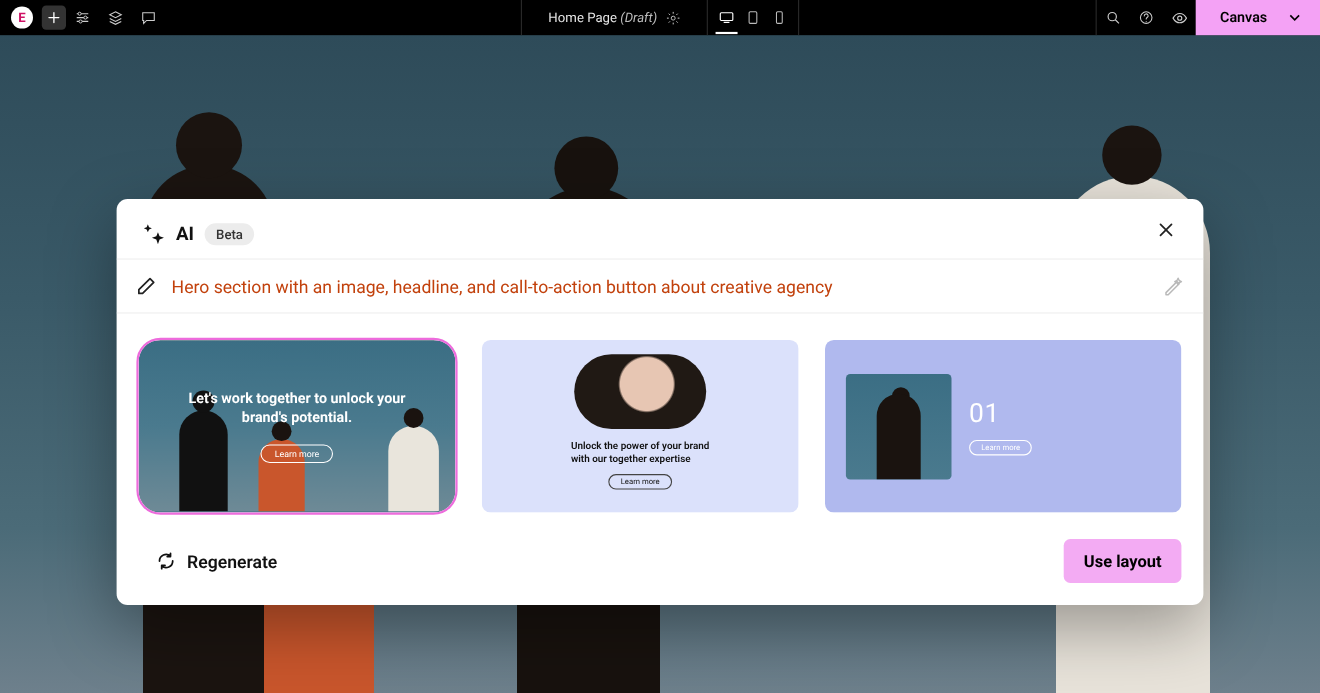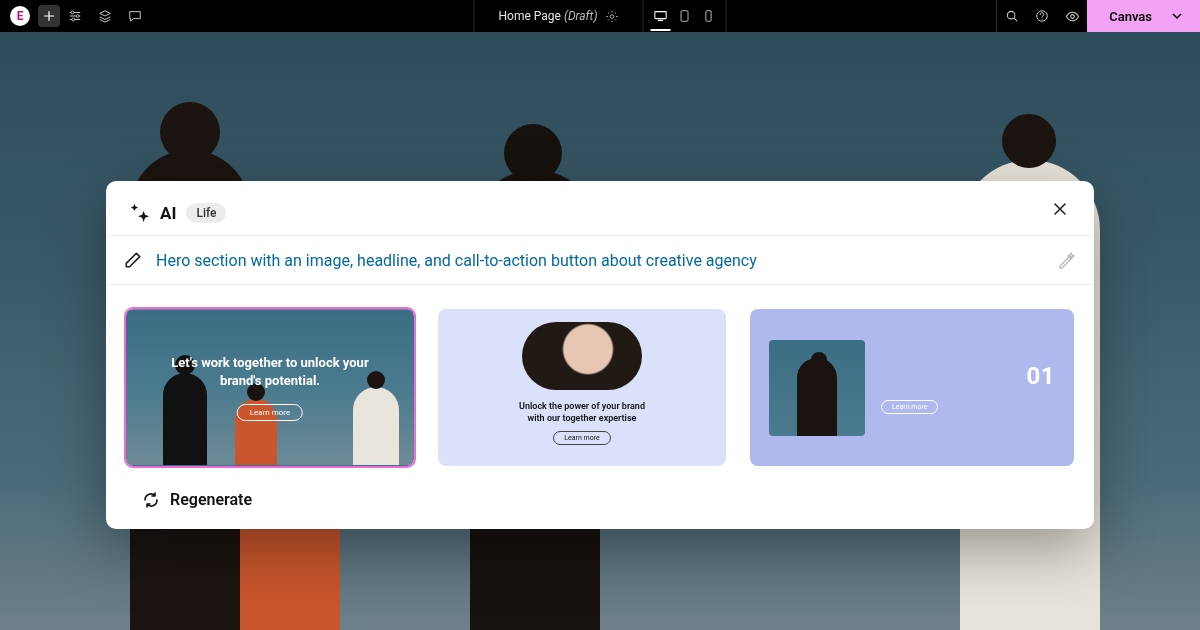--- a/index.html
+++ b/index.html
@@ -103,63 +103,63 @@
     padding:3px 10px; border-radius:999px; margin-left:10px;
   }
   .close-btn{ margin-left:auto; width:28px;height:28px;display:flex;align-items:center;justify-content:center;}
 
   .prompt-row{
     display:flex; align-items:center; padding:14px 18px; gap:14px;
     border-bottom:1px solid #eee;
   }
   .pencil-ico{width:18px;height:18px;flex:0 0 18px;}
   .prompt-input{
-    flex:1; border:none; outline:none; font-size:16px; color:#0369a1;
+    flex:1; border:none; outline:none; font-size:16px; color:#c2410c;
     font-family:inherit;
   }
   .wand-ico{width:20px;height:20px;opacity:.45;}
   .generate-btn{
     background:#e8e8e8; color:#999; border:none; border-radius:5px;
     padding:10px 18px; font-size:15px; font-weight:500; font-family:inherit;
   }
 
   .results-row{
     display:flex; gap:24px; padding:24px 20px 18px 20px;
   }
   .result-card{
     flex:1; height:157px; border-radius:8px; position:relative; overflow:hidden;
     border:1px solid transparent; cursor:pointer;
   }
-  .result-card.selected{ outline:2px solid #ed6bdc; outline-offset:0; border-radius:7px;}
+  .result-card.selected{ outline:2px solid #ed6bdc; outline-offset:0; border-radius:20px;}
 
   
   .c1{ background: linear-gradient(180deg,#3b6e84 0%, #4a7a8e 50%, #6e8a96 100%); color:#fff;}
   .c1 .sil{position:absolute;bottom:0;}
   .c1 .sA{left:36px;width:44px;height:92px;background:#111;border-radius:24px 24px 0 0;}
   .c1 .sA::before{content:'';position:absolute;top:-18px;left:12px;width:20px;height:20px;border-radius:50%;background:#111;}
   .c1 .sB{left:108px;width:42px;height:66px;background:#c9562c;border-radius:22px 22px 0 0;}
   .c1 .sB::before{content:'';position:absolute;top:-16px;left:12px;width:18px;height:18px;border-radius:50%;background:#1a130f;}
   .c1 .sC{right:14px;width:46px;height:78px;background:#e9e5dc;border-radius:24px 24px 0 0;}
   .c1 .sC::before{content:'';position:absolute;top:-16px;left:14px;width:18px;height:18px;border-radius:50%;background:#1a130f;}
   .c1-text{position:absolute;top:44px;left:0;right:0;text-align:center;font-weight:700;font-size:13px;line-height:1.35; padding:0 28px;}
   .c1-btn{position:absolute;top:94px;left:50%;transform:translateX(-50%);border:1px solid #fff;border-radius:999px;font-size:8px;padding:3px 12px;}
 
   
   .c2{ background:#dbe1fb; color:#111; display:flex; flex-direction:column; align-items:center; justify-content:flex-start; padding-top:12px;}
   .c2 .oval{width:120px;height:68px;border-radius:999px;background:radial-gradient(circle at 55% 40%, #e7c6b3 0 24px, #201914 26px 100%);}
-  .c2 .t2{font-size:9px;font-weight:600;text-align:center;line-height:1.35;margin-top:10px;}
+  .c2 .t2{font-size:9px;font-weight:600;text-align:left;line-height:1.35;margin-top:10px;}
   .c2 .b2{margin-top:7px;border:1px solid #444;border-radius:999px;font-size:7px;padding:2px 10px;}
 
   
   .c3{ background:#b0b9ee; color:#fff; display:flex; align-items:center; gap:16px; padding:18px;}
   .c3 .sq{width:96px;height:96px;border-radius:4px;background:linear-gradient(180deg,#3b6e84,#4a7a8e);position:relative;overflow:hidden;}
   .c3 .sq::after{content:'';position:absolute;bottom:0;left:28px;width:40px;height:78px;background:#1a130f;border-radius:22px 22px 0 0;}
   .c3 .sq::before{content:'';position:absolute;top:12px;left:42px;width:16px;height:16px;border-radius:50%;background:#1a130f;}
   .c3 .meta{flex:1;}
-  .c3 .num{font-size:24px;font-weight:700;letter-spacing:.5px;text-align:right;}
+  .c3 .num{font-size:24px;font-weight:400;letter-spacing:.5px;}
   .c3 .t3{font-size:11px;font-weight:600;line-height:1.35;margin-top:4px;}
   .c3 .b3{display:inline-block;margin-top:10px;border:1px solid #fff;border-radius:999px;font-size:7px;padding:2px 10px;}
 
   .modal-footer{
     display:flex; align-items:center; padding:6px 20px 20px 36px;
   }
   .regen{display:flex;align-items:center;gap:10px;font-size:16px;font-weight:600;color:#111;}
   .use-layout{
     margin-left:auto; background:#f3abf3; color:#000; border:none;
     border-radius:6px; padding:11px 18px; font-size:15px; font-weight:700;
@@ -293,21 +293,21 @@
 
 <div class="modal">
 
   <div class="modal-header">
     <span class="sparkle-ico">
       <svg viewBox="0 0 24 24">
           <path d="M7 3l1.2 3L11 7.2 8.2 8.4 7 11 5.8 8.4 3 7.2 5.8 6 7 3zM17 11l1.6 4L23 16.6l-4.4 1.6L17 23l-1.6-4.8L11 16.6l4.4-1.6L17 11z" fill="#111"></path>
         </svg>
     </span>
     <h2>AI</h2>
-    <span class="beta-badge">Life</span>
+    <span class="beta-badge">Beta</span>
     <div class="close-btn">
       <span>
         <svg viewBox="0 0 16 16" width="16" height="16">
             <path d="M3 3l10 10M13 3L3 13" stroke="#222" stroke-width="1.6" stroke-linecap="round"></path>
           </svg>
       </span>
     </div>
   </div>
 
   <div class="prompt-row">
@@ -357,15 +357,16 @@
 
   <div class="modal-footer">
     <div class="regen">
       <span>
         <svg viewBox="0 0 18 18" width="18" height="18">
             <path d="M3 9a6 6 0 0110-4.5M15 9a6 6 0 01-10 4.5M13 2v3h-3M5 16v-3h3" fill="none" stroke="#111" stroke-width="1.6" stroke-linecap="round" stroke-linejoin="round"></path>
           </svg>
       </span>
       <span>Regenerate</span>
     </div>
+    <button class="use-layout">Use layout</button>
   </div>
 
 </div>
 
 </body></html>

